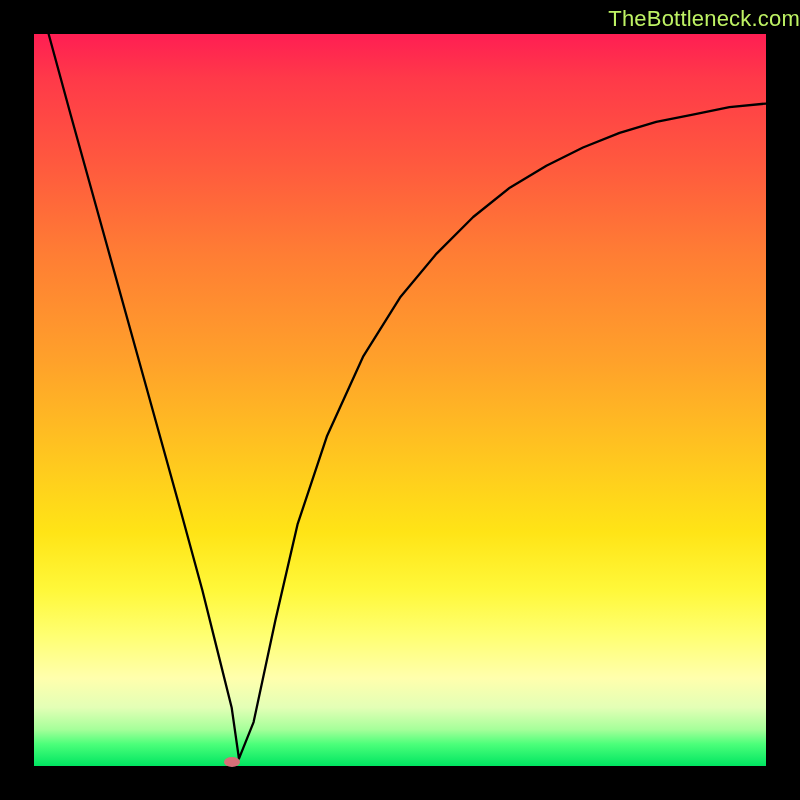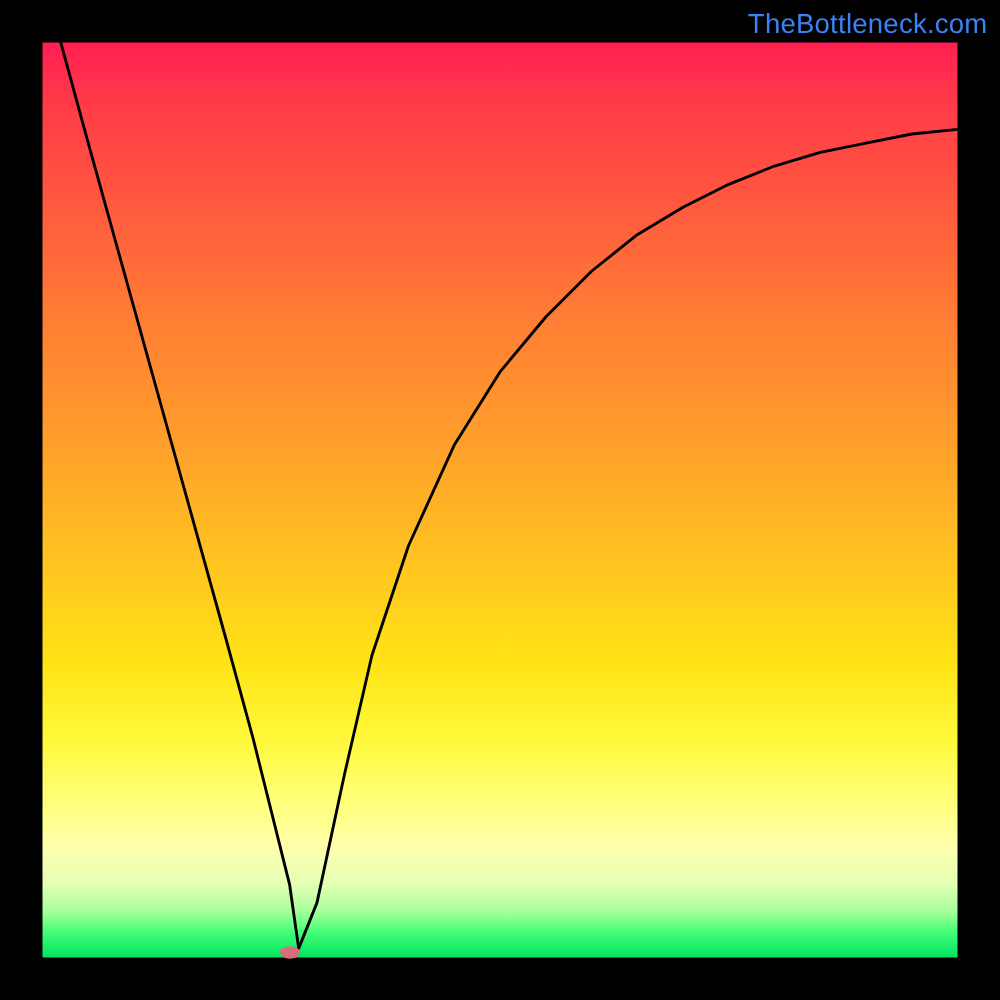--- a/index.html
+++ b/index.html
@@ -54,22 +54,22 @@
     position: absolute;
     width: 16px;
     height: 10px;
     background: #d76f78;
     border-radius: 50%;
     transform: translate(-50%, -50%);
   }
   .watermark {
     position: absolute;
     top: 6px;
-    right: 10px;
-    color: #3b82f6;
+    right: 0;
+    color: #bef264;
     font-size: 22px;
     font-weight: 500;
     letter-spacing: 0.2px;
   }
 </style>
 </head>
 <body>
 
 <div class="frame">
 

